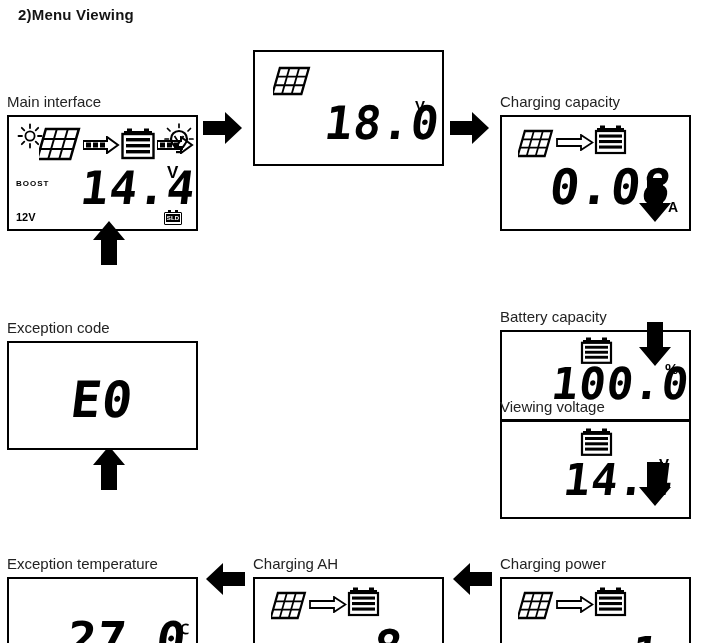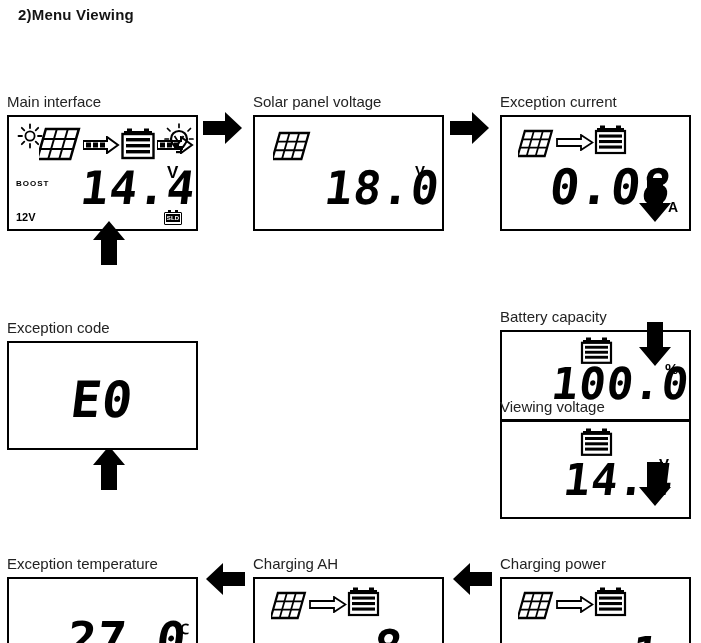--- a/index.html
+++ b/index.html
@@ -154,21 +154,20 @@
   </div>
 </div>
 
 <span class="flow-arrow" style="left:203px;top:112px;">
   <svg width="40" height="32" viewBox="0 0 40 32">
     <path d="M0 9 h22 v-9 l17 16 -17 16 v-9 h-22 z" fill="#000"></path>
   </svg>
 </span>
 
 <div class="panel-wrap" style="left:253px;top:50px;">
-  <div class="panel-label">Solar panel voltage</div>
   <div class="lcd" style="width:191px;height:116px;">
     <span class="icon" style="left:18px;top:12px;">
       <svg width="40" height="34" viewBox="0 0 40 34">
         <g transform="skewX(-16)">
           <rect x="8" y="4" width="29" height="26" fill="#fff" stroke="#000" stroke-width="2.4"></rect>
           <line x1="17.6" y1="4" x2="17.6" y2="30" stroke="#000" stroke-width="1.9"></line>
           <line x1="27.3" y1="4" x2="27.3" y2="30" stroke="#000" stroke-width="1.9"></line>
           <line x1="8" y1="12.6" x2="37" y2="12.6" stroke="#000" stroke-width="1.9"></line>
           <line x1="8" y1="21.3" x2="37" y2="21.3" stroke="#000" stroke-width="1.9"></line>
         </g>
@@ -179,21 +178,21 @@
   </div>
 </div>
 
 <span class="flow-arrow" style="left:450px;top:112px;">
   <svg width="40" height="32" viewBox="0 0 40 32">
     <path d="M0 9 h22 v-9 l17 16 -17 16 v-9 h-22 z" fill="#000"></path>
   </svg>
 </span>
 
 <div class="panel-wrap" style="left:500px;top:50px;">
-  <div class="panel-label">Exception current</div>
+  <div class="panel-label">Charging capacity</div>
   <div class="lcd" style="width:191px;height:116px;">
     <span class="icon" style="left:16px;top:10px;">
       <svg width="38" height="33" viewBox="0 0 38 33">
         <g transform="skewX(-16)">
           <rect x="8" y="4" width="27" height="25" fill="#fff" stroke="#000" stroke-width="2.3"></rect>
           <line x1="17" y1="4" x2="17" y2="29" stroke="#000" stroke-width="1.8"></line>
           <line x1="26" y1="4" x2="26" y2="29" stroke="#000" stroke-width="1.8"></line>
           <line x1="8" y1="12.3" x2="35" y2="12.3" stroke="#000" stroke-width="1.8"></line>
           <line x1="8" y1="20.6" x2="35" y2="20.6" stroke="#000" stroke-width="1.8"></line>
         </g>

